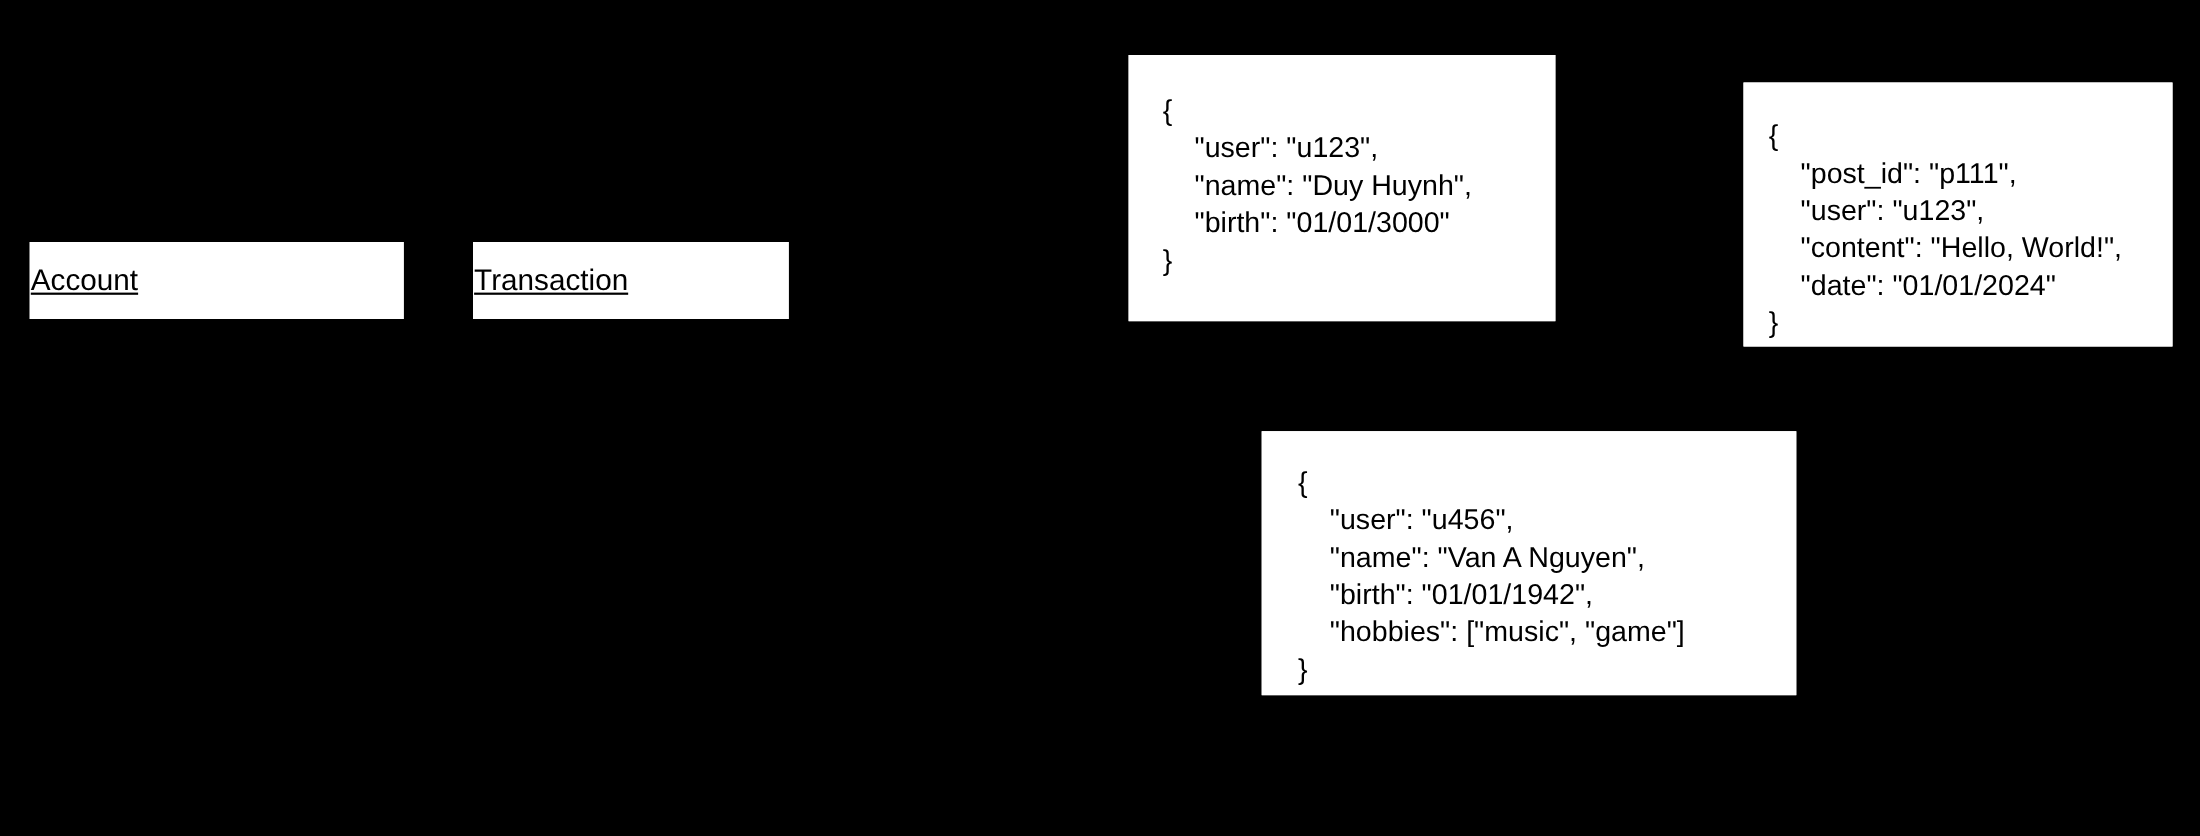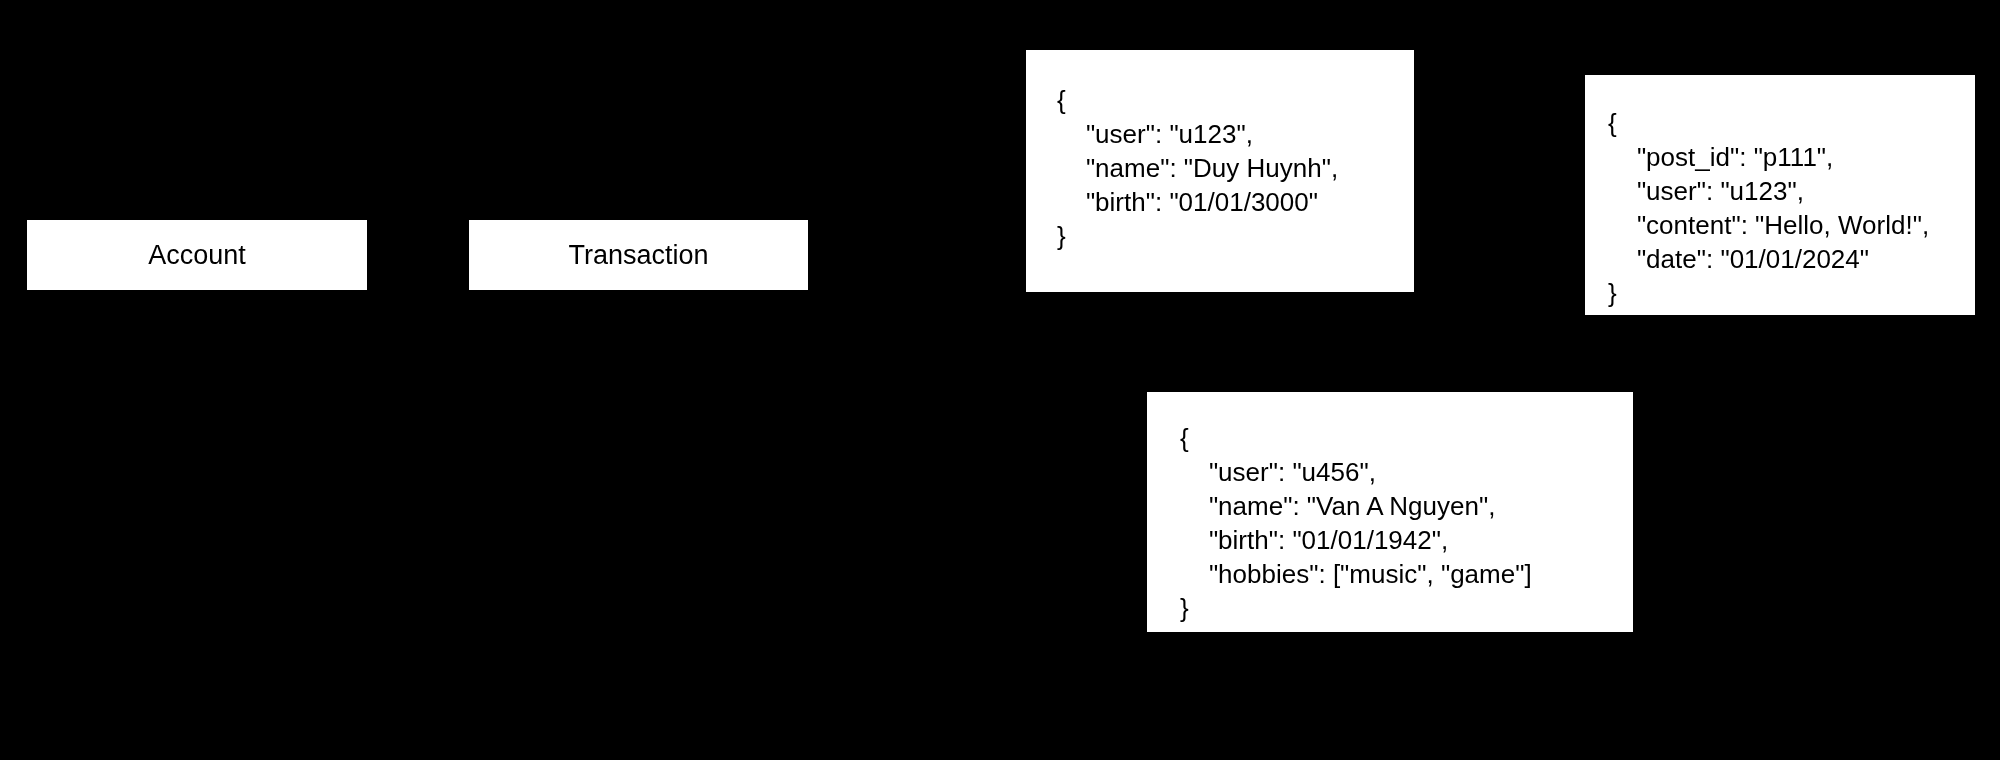--- a/index.html
+++ b/index.html
@@ -26,23 +26,23 @@
     background: #000000;
   }
 
   
   .entity-box {
     position: absolute;
     background: #ffffff;
     color: #000000;
     display: flex;
     align-items: center;
-    justify-content: center;
     box-sizing: border-box;
     border: 1px solid #ffffff;
+    text-decoration: underline;
   }
   .entity-label {
     font-size: 27px;
     line-height: 1;
     color: #000000;
     white-space: nowrap;
   }
 
   
   .json-card {
@@ -57,21 +57,21 @@
     position: absolute;
     font-size: 26px;
     line-height: 34px;
     color: #000000;
     white-space: pre;
     font-family: "Liberation Sans", sans-serif;
   }
 
   
   #entity-account     { left: 27px;   top: 220px; width: 340px; height: 70px; }
-  #entity-transaction { left: 469px;  top: 220px; width: 339px; height: 70px; }
+  #entity-transaction { left: 430px;  top: 220px; width: 287px; height: 70px; }
 
   #json-card-user-u123   { left: 1026px; top: 50px;  width: 388px; height: 242px; }
   #json-card-post-p111   { left: 1585px; top: 75px;  width: 390px; height: 240px; }
   #json-card-user-u456   { left: 1147px; top: 392px; width: 486px; height: 240px; }
 
   #json-card-user-u123 .json-body { left: 30px; top: 32px; }
   #json-card-post-p111 .json-body { left: 22px; top: 30px; }
   #json-card-user-u456 .json-body { left: 32px; top: 28px; }
 </style>
 </head>

